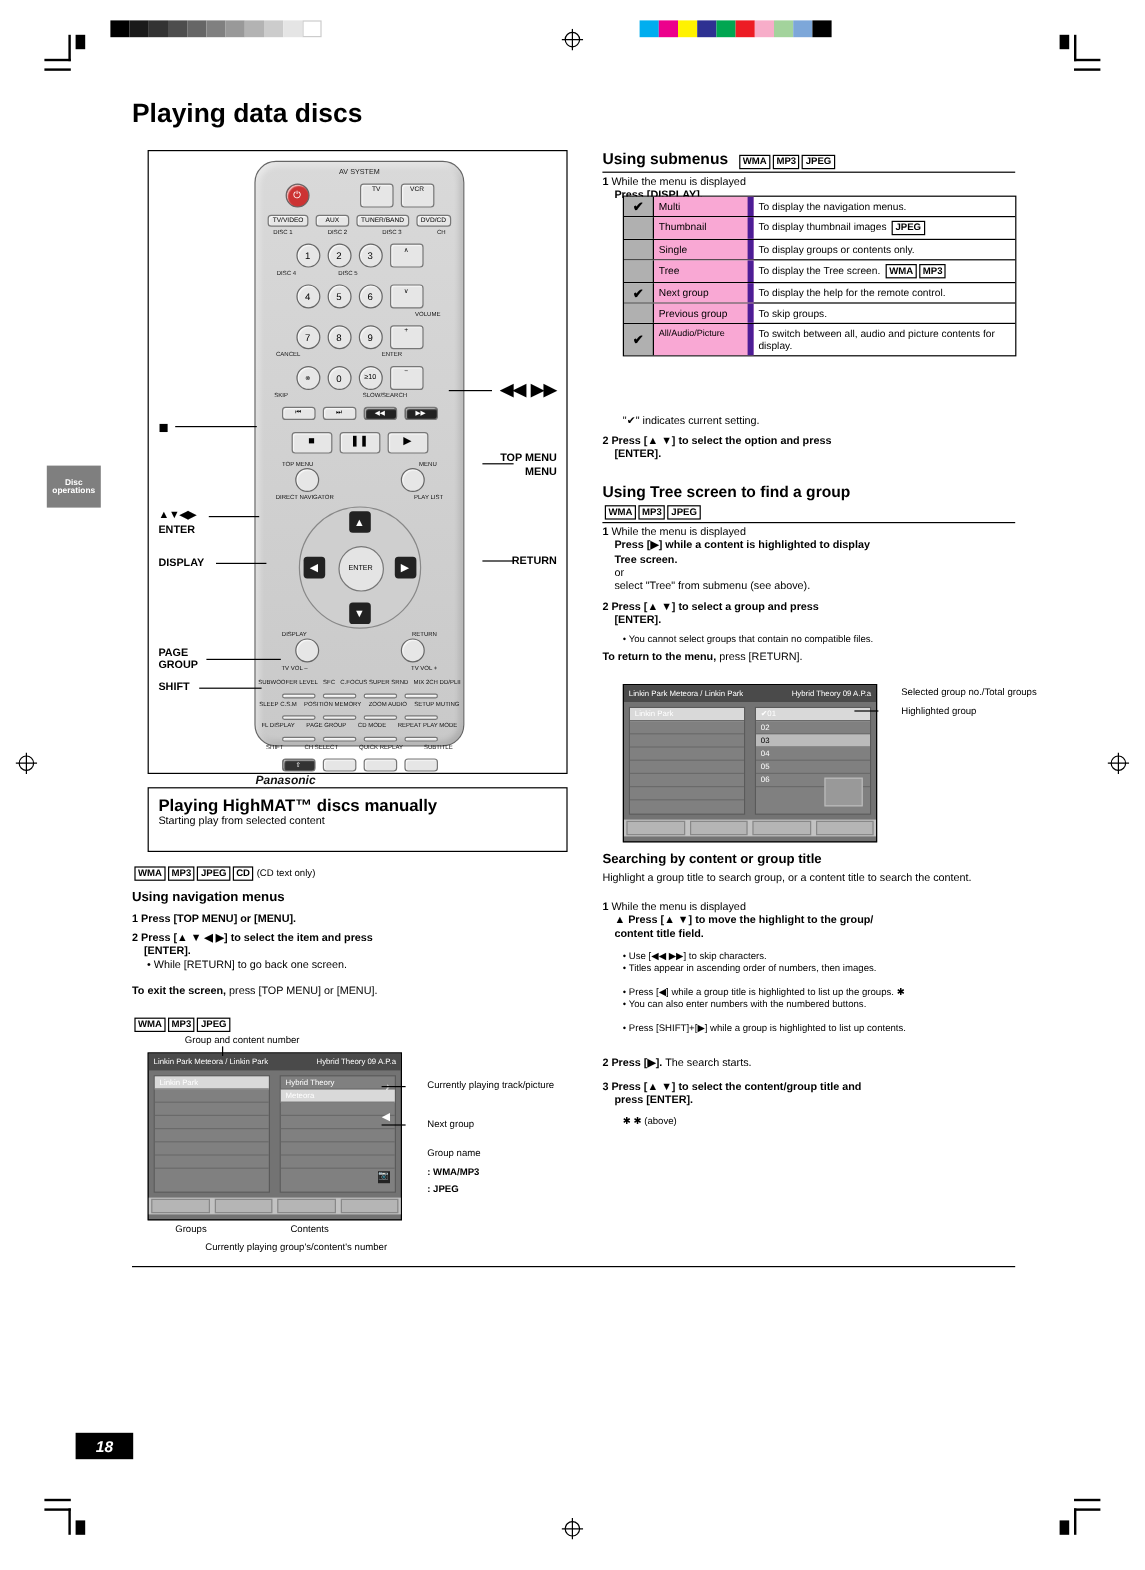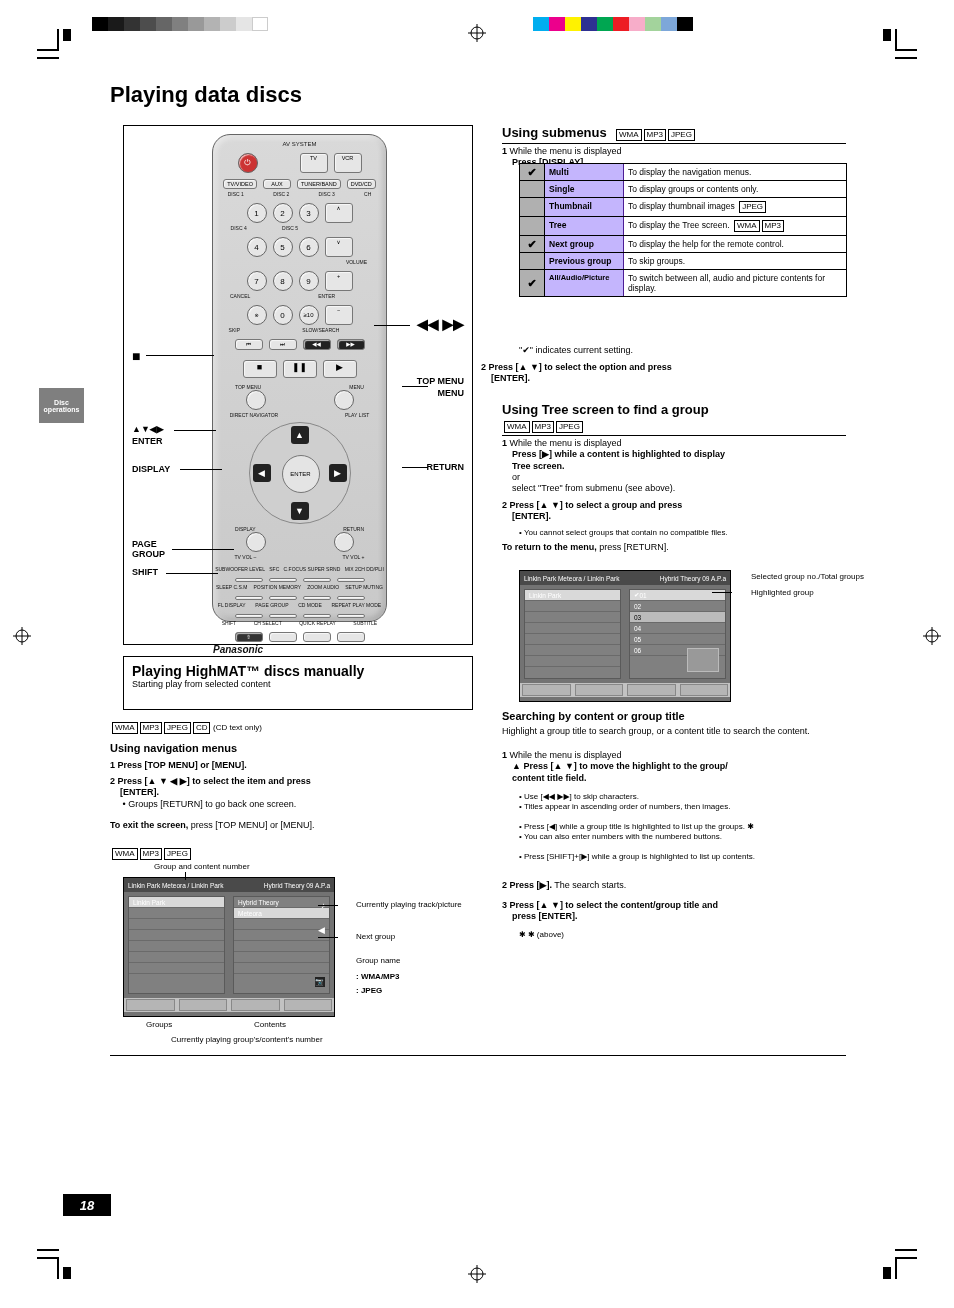--- a/index.html
+++ b/index.html
@@ -104,39 +104,39 @@
     position:absolute; height:1px; background:#000;
   }
 
   
   .sec-head {
     position:absolute; font-size:13px; font-weight:bold;
     border-bottom:1px solid #000;
     padding-bottom:2px;
   }
   .tag {
-    display:inline-block; border:1px solid #000; font-size:8px; font-weight:normal;
+    display:inline-block; border:1px solid #000; font-size:8px; font-weight:bold;
     padding: 0 2px; margin-left:2px; line-height:10px; background:#fff;
   }
   .body-text { position:absolute; font-size:9px; line-height:1.25; }
   .bold { font-weight:bold; }
   .sidebar-tab {
     position:absolute; left:39px; top:388px; width:45px; height:35px; background:#7f7f7f;
     color:#fff; font-size:7px; font-weight:bold; display:flex; align-items:center; justify-content:center; text-align:center;
   }
 
   
   .opt-table {
     position:absolute; left:519px; top:163px;
     width:326px; border:1px solid #000; font-size:8.5px;
   }
   .opt-table .r { display:flex; border-top:1px solid #000;}
   .opt-table .r:first-child{ border-top:none;}
   .opt-table .c1 { width:24px; background:#b0b0b0; border-right:1px solid #000; display:flex; align-items:center; justify-content:center;}
-  .opt-table .c2 { width:70px; background:#c4b5fd; border-right:1px solid #4c1d95; padding:3px 4px; font-weight:bold;}
+  .opt-table .c2 { width:70px; background:#f9a8d4; border-right:5px solid #4c1d95; padding:3px 4px; font-weight:normal;}
   .opt-table .c3 { flex:1; padding:3px 4px; }
   .check { font-weight:bold; font-size:11px;}
 
   
   .screenshot {
     position:absolute; background:#737373; border:1px solid #000;
   }
   .screenshot .topbar {
     height:14px; background:#4a4a4a; color:#fff; font-size:6.5px; display:flex; align-items:center; padding:0 4px; gap:4px;
   }
@@ -477,21 +477,21 @@
 
   <div class="body-text" style="left:110px;top:742px;font-.">
     <span class="bold" style="font-size:11px">Using navigation menus</span>
   </div>
   <div class="body-text" style="left:110px;top:760px">
     <span class="bold">1  </span><span class="bold">Press [TOP MENU] or [MENU].</span>
   </div>
   <div class="body-text" style="left:110px;top:776px">
     <span class="bold">2  </span><span class="bold">Press [▲ ▼ ◀ ▶] to select the item and press</span><br>
     &nbsp;&nbsp;&nbsp;&nbsp;<span class="bold">[ENTER].</span><br>
-    &nbsp;&nbsp;&nbsp;&nbsp;&nbsp;• <span>Groups [RETURN] to go back one screen.</span>
+    &nbsp;&nbsp;&nbsp;&nbsp;&nbsp;• <span>While [RETURN] to go back one screen.</span>
   </div>
   <div class="body-text" style="left:110px;top:820px">
     <span class="bold">To exit the screen, </span>press [TOP MENU] or [MENU].
   </div>
 
   <div class="body-text" style="left:110px;top:848px">
     <span class="tag">WMA</span><span class="tag">MP3</span><span class="tag">JPEG</span>
   </div>
 
   <div class="screenshot" style="left:123px;top:877px;width:210px;height:138px">
@@ -533,21 +533,21 @@
   <div class="ss-call" style="left:138px;top:862px">Group and content number</div>
   <div class="ss-line" style="left:185px;top:872px;width:1px;height:8px"></div>
   <div class="ss-call" style="left:340px;top:900px">Currently playing track/picture</div>
   <div class="ss-line" style="left:318px;top:905px;width:20px"></div>
   <div class="ss-call" style="left:340px;top:932px">Next group</div>
   <div class="ss-line" style="left:318px;top:937px;width:20px"></div>
   <div class="ss-call" style="left:340px;top:956px">Group name</div>
   <div class="ss-call" style="left:340px;top:986px;font-weight:bold">: JPEG</div>
   <div class="ss-call" style="left:340px;top:972px;font-weight:bold">: WMA/MP3</div>
   <div class="ss-call" style="left:130px;top:1020px">Groups</div>
-  <div class="ss-call" style="left:238px;top:1020px">Contents</div>
+  <div class="ss-call" style="left:226px;top:1020px">Contents</div>
   <div class="ss-call" style="left:155px;top:1035px">Currently playing group's/content's number</div>
 
   <div class="sec-head" style="left:502px;top:125px;width:344px">
     <span>Using submenus</span>&nbsp;
     <span class="tag">WMA</span><span class="tag">MP3</span><span class="tag">JPEG</span>
   </div>
   <div class="body-text" style="left:502px;top:146px">
     <span class="bold">1  </span><span>While the menu is displayed</span><br>
     &nbsp;&nbsp;&nbsp;&nbsp;<span class="bold">Press [DISPLAY].</span>
   </div>
@@ -555,27 +555,27 @@
   <div class="opt-table">
     <div class="r">
         <div class="c1">
           <span class="check">✔</span>
         </div>
         <div class="c2">Multi</div>
         <div class="c3">To display the navigation menus.</div>
       </div>
     <div class="r">
         <div class="c1"></div>
+        <div class="c2">Thumbnail</div>
+        <div class="c3"><span>To display thumbnail images</span> <span class="tag">JPEG</span></div>
+      </div>
+    <div class="r">
+        <div class="c1"></div>
         <div class="c2">Single</div>
         <div class="c3">To display groups or contents only.</div>
-      </div>
-    <div class="r">
-        <div class="c1"></div>
-        <div class="c2">Thumbnail</div>
-        <div class="c3"><span>To display thumbnail images</span> <span class="tag">JPEG</span></div>
       </div>
     <div class="r">
         <div class="c1"></div>
         <div class="c2">Tree</div>
         <div class="c3"><span>To display the Tree screen. </span><span class="tag">WMA</span><span class="tag">MP3</span></div>
       </div>
     <div class="r">
         <div class="c1">
           <span class="check">✔</span>
         </div>
@@ -589,21 +589,21 @@
       </div>
     <div class="r">
         <div class="c1">
           <span class="check">✔</span>
         </div>
         <div class="c2" style="font-size:7.5px">All/Audio/Picture</div>
         <div class="c3">To switch between all, audio and picture contents for display.</div>
       </div>
   </div>
   <div class="body-text" style="left:519px;top:345px">"✔" indicates current setting.</div>
-  <div class="body-text" style="left:481px;top:362px">
+  <div class="body-text" style="left:502px;top:362px">
     <span class="bold">2  </span><span class="bold">Press [▲ ▼] to select the option and press</span><br>
     &nbsp;&nbsp;&nbsp;&nbsp;<span class="bold">[ENTER].</span>
   </div>
 
   <div class="sec-head" style="left:502px;top:402px;width:344px">
     <span>Using Tree screen to find a group</span><br>
     <span class="tag">WMA</span><span class="tag">MP3</span><span class="tag">JPEG</span>
   </div>
   <div class="body-text" style="left:502px;top:438px">
     <span class="bold">1  </span><span>While the menu is displayed</span><br>

